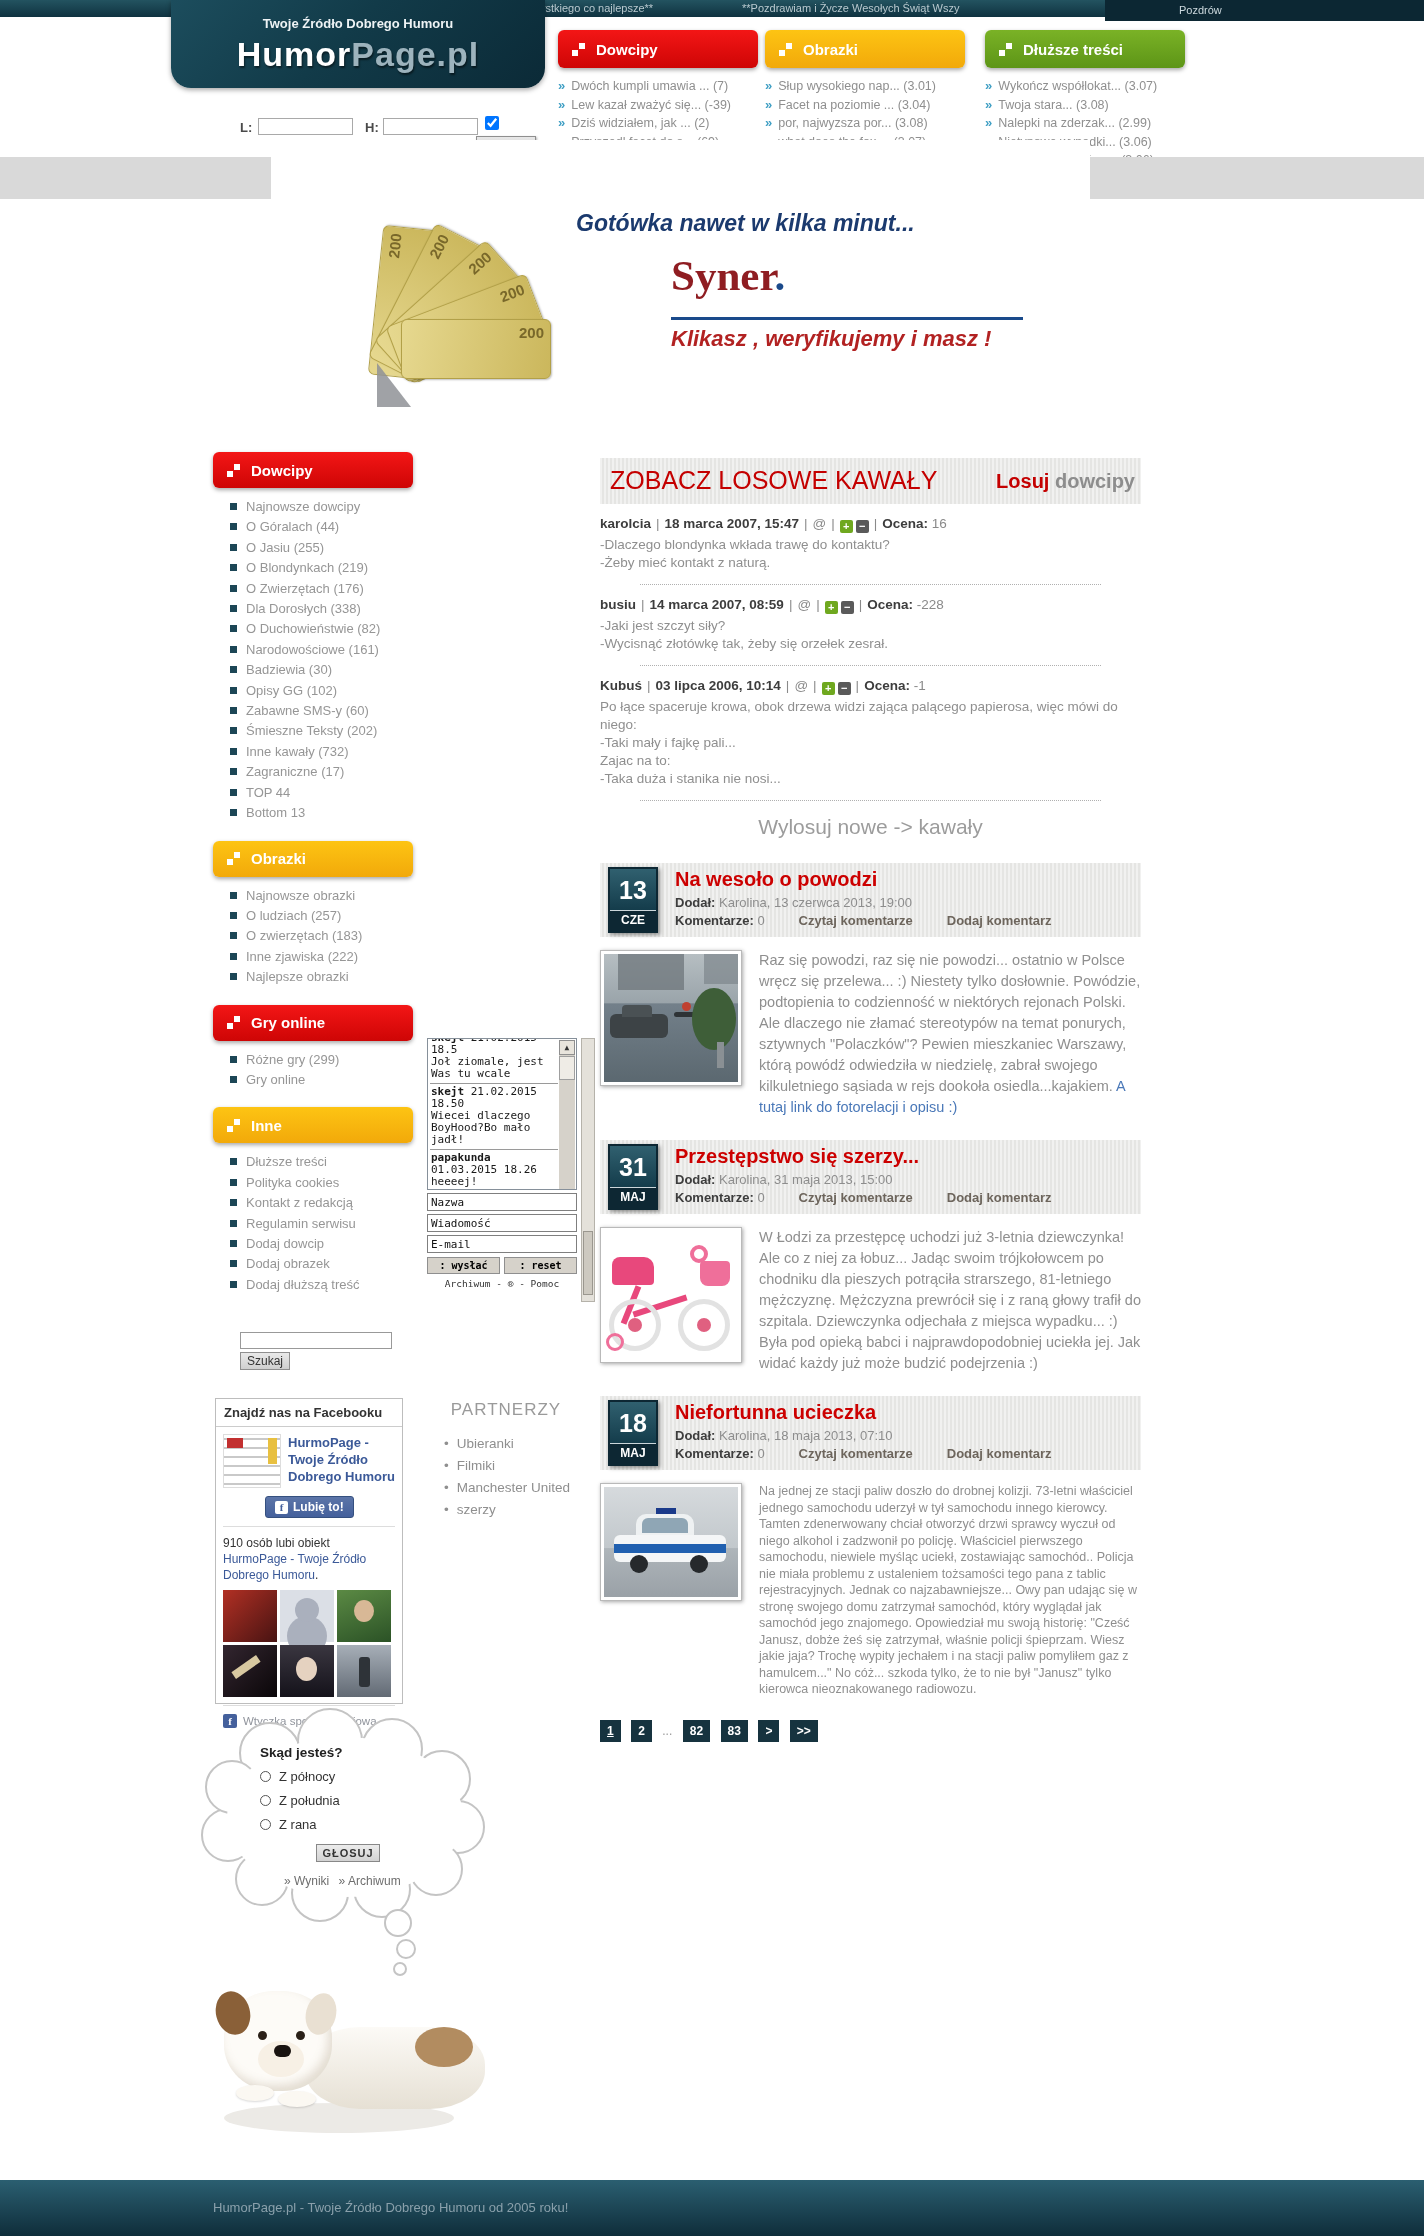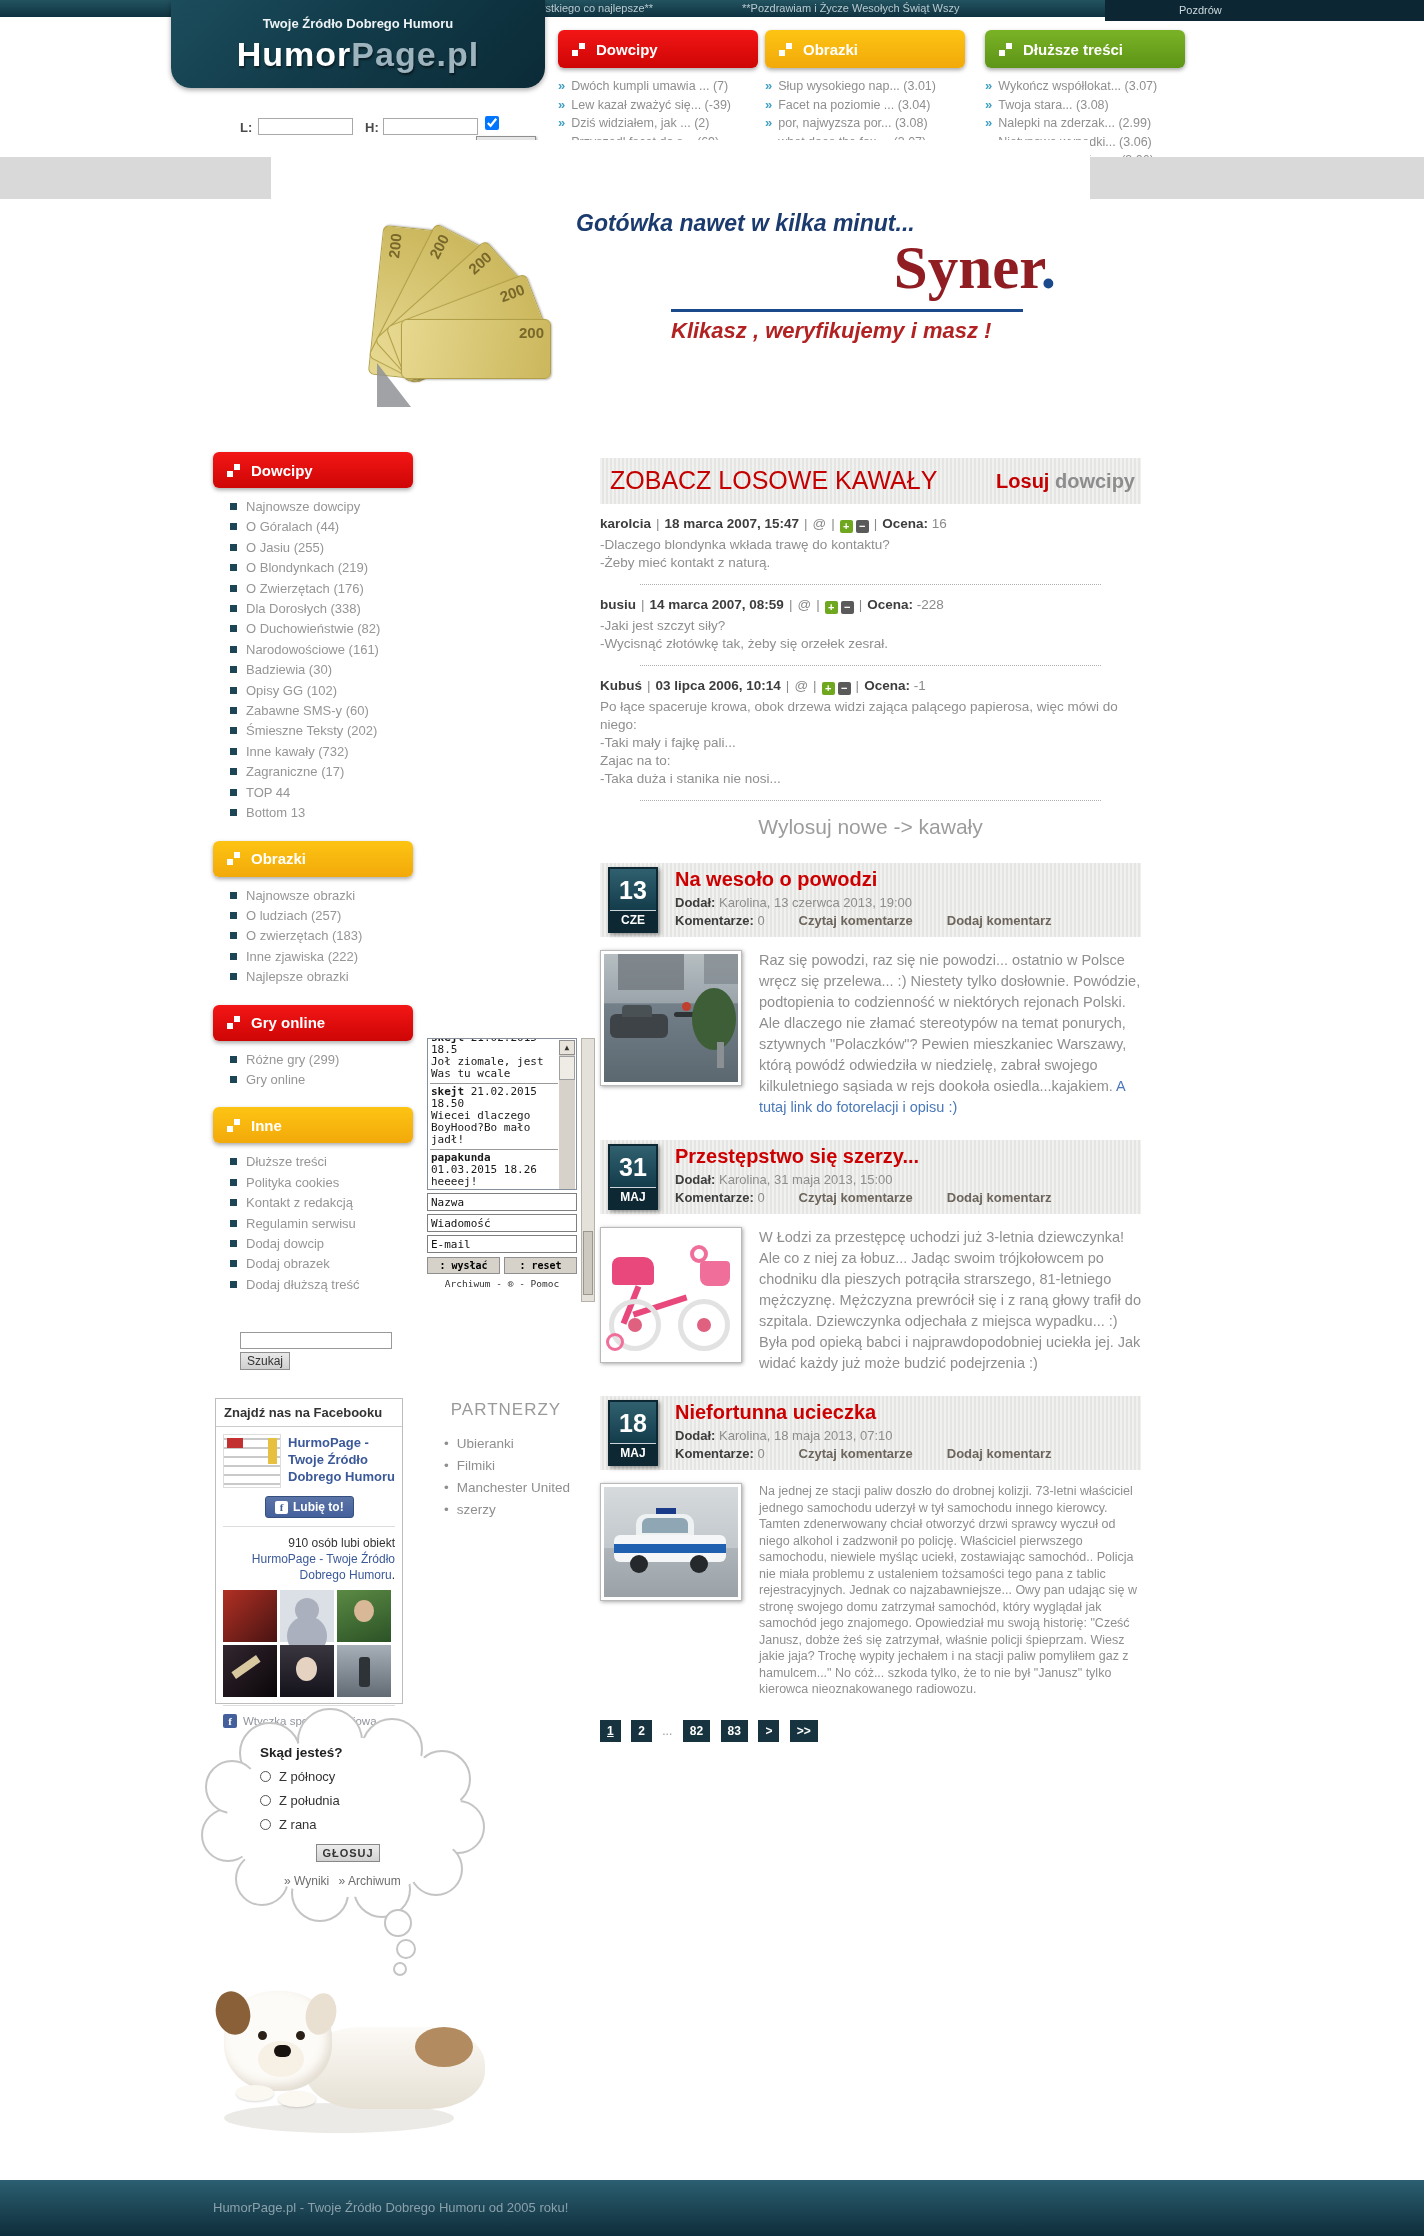--- a/index.html
+++ b/index.html
@@ -62,22 +62,22 @@
   .note { position:absolute; left:30px; bottom:28px; width:150px; height:60px; border-radius:6px;
     background:linear-gradient(100deg,#e6d88f,#cbb75c); border:1px solid #b2a048;
     transform-origin:14px 46px; box-shadow:1px 1px 2px rgba(0,0,0,.25); }
   .note span { position:absolute; right:6px; top:4px; font-size:15px; font-weight:bold; color:#79682a; }
   .n1 { transform:rotate(-84deg);} .n2 { transform:rotate(-63deg);} .n3 { transform:rotate(-42deg);}
   .n4 { transform:rotate(-21deg);} .n5 { transform:rotate(0deg);}
   .wallet { position:absolute; left:6px; bottom:0; width:0; height:0;
     border-left:34px solid #8f9296; border-top:44px solid transparent; opacity:.85; }
   .ad-text { position:absolute; left:305px; top:70px; width:480px; }
   .ad-headline { font-size:23px; font-weight:bold; font-style:italic; color:#1b3a6e; }
-  .ad-brand { margin-left:95px; font-family:"Liberation Serif", serif; font-weight:bold;
-    font-size:61px; line-height:62px; color:#8f1d22;text-align:right; }
+  .ad-brand { margin-top:8px; margin-left:95px; font-family:"Liberation Serif", serif; font-weight:bold;
+    font-size:43px; line-height:62px; color:#8f1d22; }
   .ad-brand .dot { color:#1a4a8b; }
   .ad-rule { margin-top:10px; margin-left:95px; width:352px; height:3px; background:#1a4a8b; }
   .ad-tagline { margin-top:6px; margin-left:95px; font-size:22px; font-weight:bold; font-style:italic; color:#b22222; }
 
   
   .sidebar { position:absolute; left:213px; top:452px; width:200px; }
   .sb-header { height:36px; border-radius:6px; display:flex; align-items:center; gap:11px; padding-left:14px;
     color:#fff; font-weight:bold; font-size:15px; box-shadow:0 2px 4px rgba(0,0,0,.35); }
   .sb-list { list-style:none; margin:9px 0 17px 17px; }
   .sb-list li { font-size:13px; color:#969696; line-height:20.4px; white-space:nowrap; cursor:pointer; }
@@ -119,21 +119,21 @@
     background:
       linear-gradient(#c23030 0 0) 3px 3px/16px 10px no-repeat,
       linear-gradient(#e8c040 0 0) right 3px top 3px/9px 26px no-repeat,
       repeating-linear-gradient(#fff 0 3px,#c9c9c9 3px 5px,#fff 5px 9px); }
   .fb-name { font-size:13px; font-weight:bold; color:#3b5998; line-height:17px; cursor:pointer; }
   .fb-like { margin:8px 0 0 42px; display:inline-flex; align-items:center; gap:5px; background:linear-gradient(#5c75a8,#44609c);
     color:#fff; font-weight:bold; font-size:12px; border:1px solid #35507f; border-radius:3px; padding:3px 9px; cursor:pointer; }
   .fb-f { display:inline-block; width:13px; height:13px; background:#fff; color:#44609c; font-weight:bold;
     font-size:11px; text-align:center; line-height:13px; border-radius:2px; font-family:"Liberation Serif",serif; }
   .fb-sep { border-top:1px solid #ddd; margin:8px 0; }
-  .fb-stats { font-size:12px; color:#333; line-height:16px;text-align:right; }
+  .fb-stats { font-size:12px; color:#333; line-height:16px; }
   .fb-stats .flnk { color:#3b5998; cursor:pointer; }
   .fb-grid { margin-top:7px; display:grid; grid-template-columns:repeat(3,54px); grid-auto-rows:52px; gap:3px; }
   .fb-av { position:relative; cursor:pointer; }
   .av1 { background:linear-gradient(135deg,#b23024,#471312); }
   .av2 { background:#dbdfe6; }
   .av2::after { content:""; position:absolute; left:15px; top:8px; width:24px; height:24px; border-radius:50%; background:#aab0bd;
     box-shadow:0 26px 0 8px #aab0bd; }
   .av3 { background:linear-gradient(160deg,#5b8a44,#2b5226); }
   .av3::after { content:""; position:absolute; left:17px; top:10px; width:20px; height:22px; border-radius:50%; background:#d8b896; }
   .av4 { background:linear-gradient(135deg,#332630,#0a0608); }

